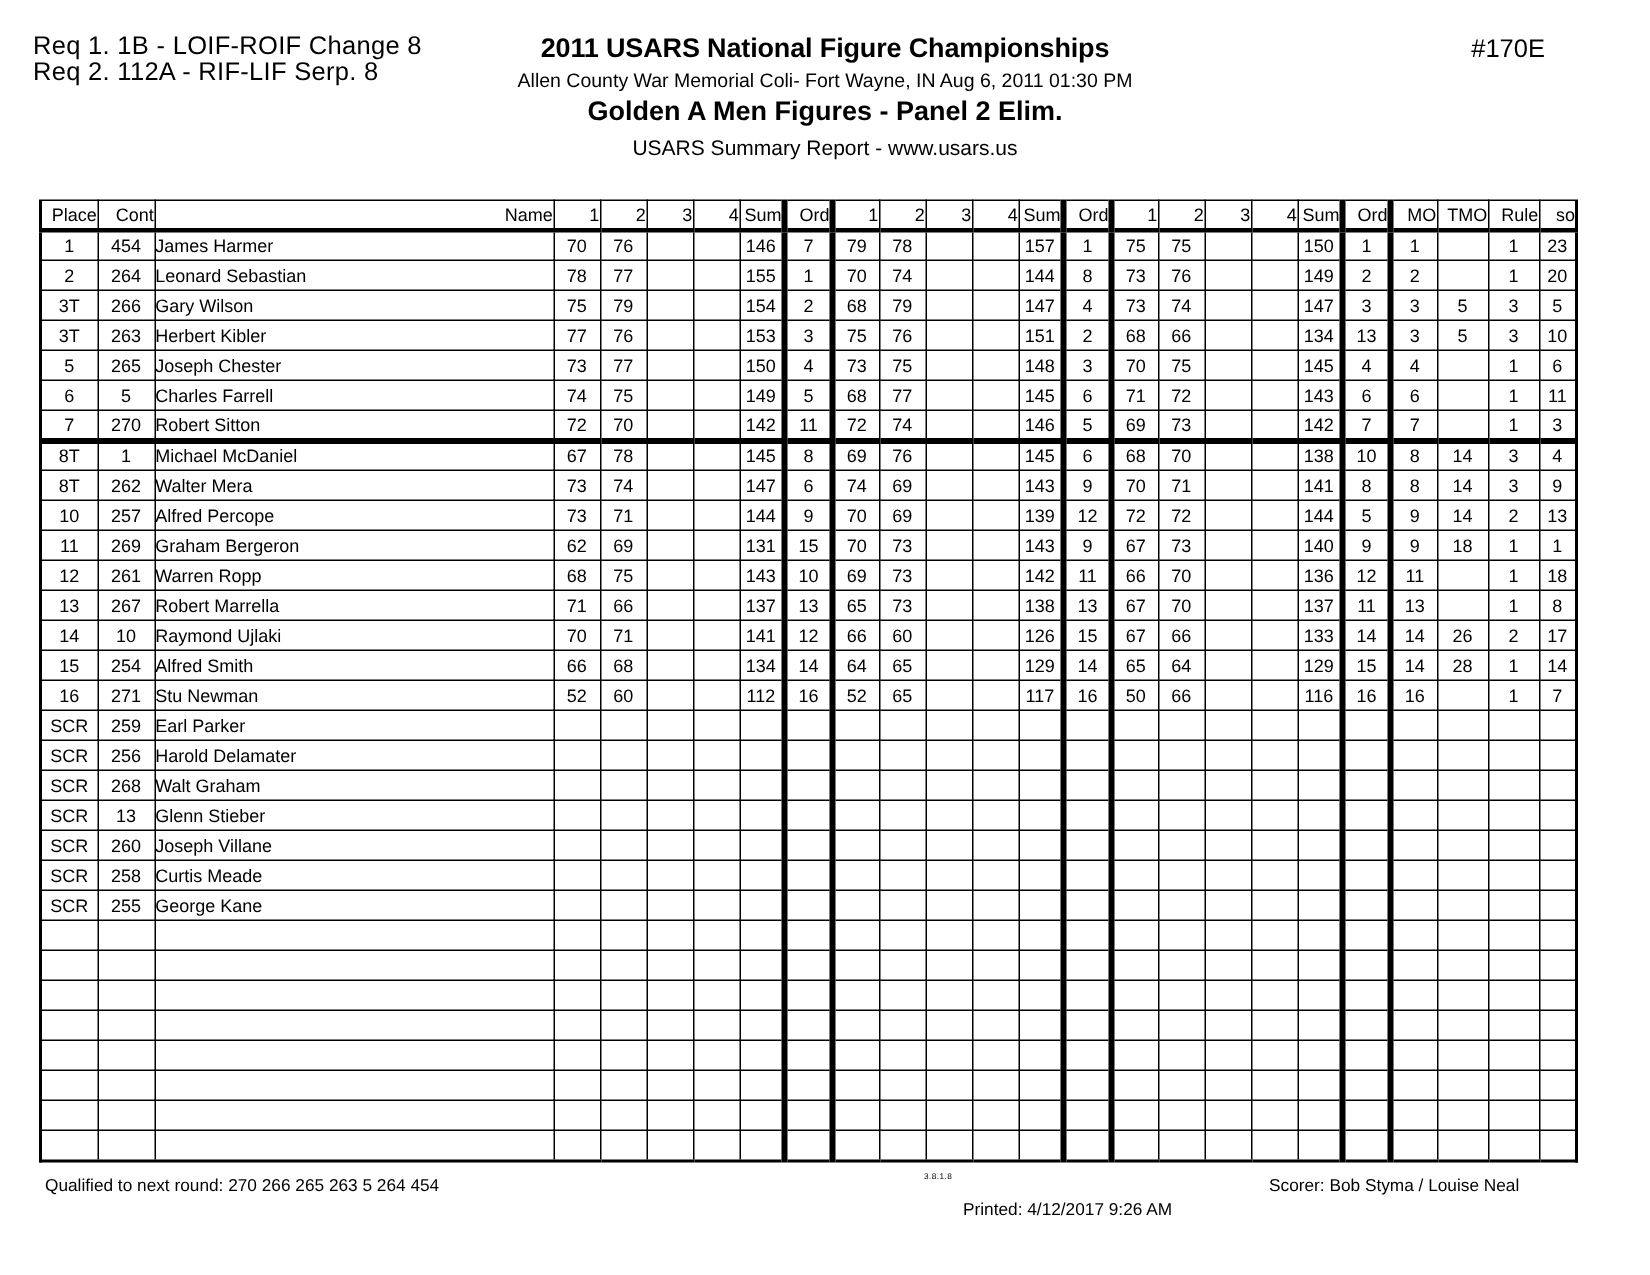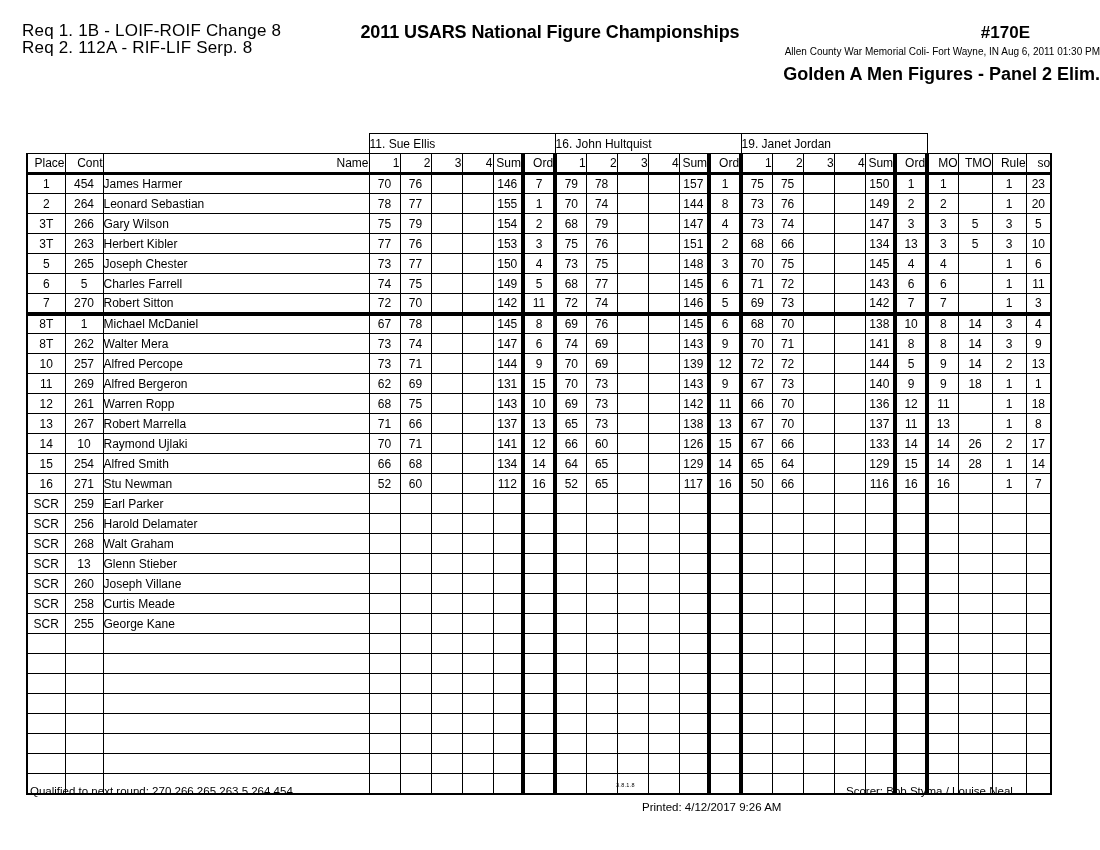--- a/index.html
+++ b/index.html
@@ -13,25 +13,25 @@
   }
 
   
   #header{position:absolute;left:0;top:0;width:1100px;height:120px;}
 
   .req-block{position:absolute;left:22px;top:22px;line-height:17px;}
   .req-line{font-size:17px;letter-spacing:0.2px;white-space:nowrap;}
 
   .title-center{position:absolute;left:0;width:1100px;text-align:center;}
   #title-main{top:22px;font-size:18px;font-weight:bold;letter-spacing:-0.1px;}
-  #title-venue{top:46px;font-size:10px;text-align:right;}
-  #title-event{top:64px;font-size:18px;font-weight:bold;text-align:right;}
+  #title-venue{top:46px;font-size:13px;}
+  #title-event{top:64px;font-size:18px;font-weight:bold;}
   #title-report{top:90px;font-size:14px;}
 
-  #doc-number{position:absolute;right:70px;top:23px;font-size:17px;font-weight:bold;}
+  #doc-number{position:absolute;right:70px;top:23px;font-size:17px;font-weight:normal;}
 
   
   #grid{
     position:absolute;left:26px;top:133px;
     width:1008px;
     border-collapse:collapse;
     table-layout:fixed;
   }
   #grid td,#grid th{
     border:1px solid #000;
@@ -92,20 +92,21 @@
 <div id="header">
 
   <div class="req-block">
     <div class="req-line">Req  1.  1B - LOIF-ROIF Change 8</div>
     <div class="req-line">Req  2.  112A - RIF-LIF Serp. 8</div>
   </div>
 
   <div class="title-center" id="title-main">2011 USARS National Figure Championships</div>
   <div class="title-center" id="title-venue">Allen County War Memorial Coli- Fort Wayne, IN  Aug 6, 2011  01:30 PM</div>
   <div class="title-center" id="title-event">Golden A Men Figures - Panel 2 Elim.</div>
+  <div class="title-center" id="title-report">USARS Summary Report - www.usars.us</div>
 
   <div id="doc-number">#170E</div>
 </div>
 
 <table id="grid">
   <colgroup>
     <col style="width:38px">
       <col style="width:38px">
       <col style="width:266px">
     <col style="width:31px">
@@ -125,32 +126,20 @@
       <col style="width:31px">
       <col style="width:31px">
     <col style="width:30px">
       <col style="width:32px">
     <col style="width:31px">
       <col style="width:34px">
       <col style="width:34px">
       <col style="width:25px">
   </colgroup>
   <tbody id="grid-body">
-      <tr class="judge-banner">
-        <td class="jb-blank"></td>
-        <td class="jb-blank"></td>
-        <td class="jb-blank"></td>
-        <td class="jb-name jb-first" colspan="6">11.  Sue Ellis</td>
-        <td class="jb-name" colspan="6">16.  John Hultquist</td>
-        <td class="jb-name" colspan="6">19.  Janet Jordan</td>
-        <td class="jb-blank"></td>
-        <td class="jb-blank"></td>
-        <td class="jb-blank"></td>
-        <td class="jb-blank"></td>
-      </tr>
       <tr class="col-head head-rule">
         <td class="h-left tbl-left">Place</td>
         <td>Cont</td>
         <td class="h-left">Name</td>
         <td>1</td>
         <td>2</td>
         <td>3</td>
         <td>4</td>
         <td>Sum</td>
         <td class="sep-l">Ord</td>
@@ -437,21 +426,21 @@
         <td class="c">144</td>
         <td class="ord sep-l">5</td>
         <td class="c sep-l">9</td>
         <td class="c">14</td>
         <td class="c">2</td>
         <td class="c tbl-right">13</td>
       </tr>
       <tr class="">
         <td class="c tbl-left">11</td>
         <td class="c">269</td>
-        <td class="l">Alfred Bergeron</td>
+        <td class="l">Graham Bergeron</td>
         <td class="c">62</td>
         <td class="c">69</td>
         <td class="c"></td>
         <td class="c"></td>
         <td class="c">131</td>
         <td class="ord sep-l">15</td>
         <td class="c sep-l">70</td>
         <td class="c">73</td>
         <td class="c"></td>
         <td class="c"></td>

